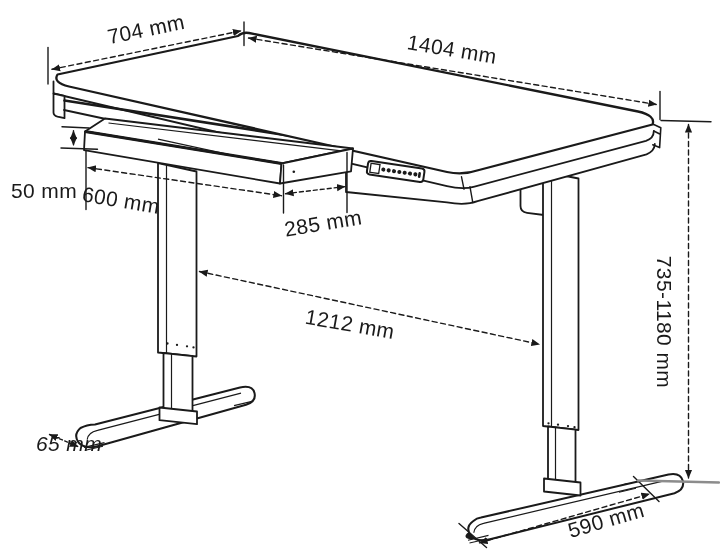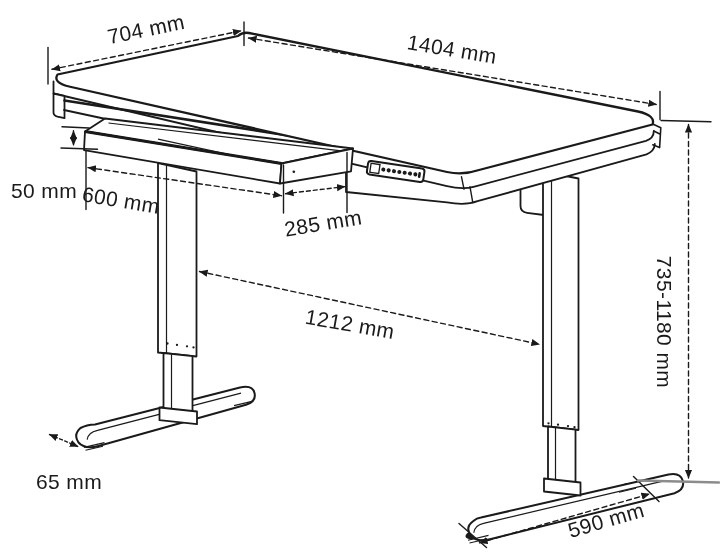--- a/index.html
+++ b/index.html
@@ -8,21 +8,21 @@
   .stage svg{position:absolute;left:0;top:0;}
   .dim-label{position:absolute;font-size:21px;line-height:1;color:#1a1a1a;
              letter-spacing:.4px;white-space:nowrap;transform-origin:center;}
   .lab-top-depth    {left:146px;top:29px; transform:translate(-50%,-50%) rotate(-11.5deg);}
   .lab-top-width    {left:452px;top:49px; transform:translate(-50%,-50%) rotate(9.5deg);}
   .lab-drawer-height{left:44px; top:166px;transform:translate(-50%,-50%);margin-top:24px;}
   .lab-drawer-width {left:121px;top:200px;transform:translate(-50%,-50%) rotate(9.5deg);}
   .lab-drawer-depth {left:323px;top:223px;transform:translate(-50%,-50%) rotate(-9.5deg);}
   .lab-leg-span     {left:350px;top:324px;transform:translate(-50%,-50%) rotate(10deg);}
   .lab-height-range {left:664px;top:322px;transform:translate(-50%,-50%) rotate(90deg);}
-  .lab-foot-height  {left:69px; top:481px;transform:translate(-50%,-50%);}
+  .lab-foot-height  {left:69px; top:443px;transform:translate(-50%,-50%);font-style:italic;}
   .lab-foot-length  {left:606px;top:520px;transform:translate(-50%,-50%) rotate(-16deg);}
 </style>
 </head>
 <body>
 
 <div class="stage">
 
 <svg width="720" height="555" viewBox="0 0 720 555">
   <defs>
     <marker id="ah" viewBox="0 0 10 10" refX="9" refY="5" markerWidth="9" markerHeight="9" orient="auto-start-reverse" markerUnits="userSpaceOnUse">

